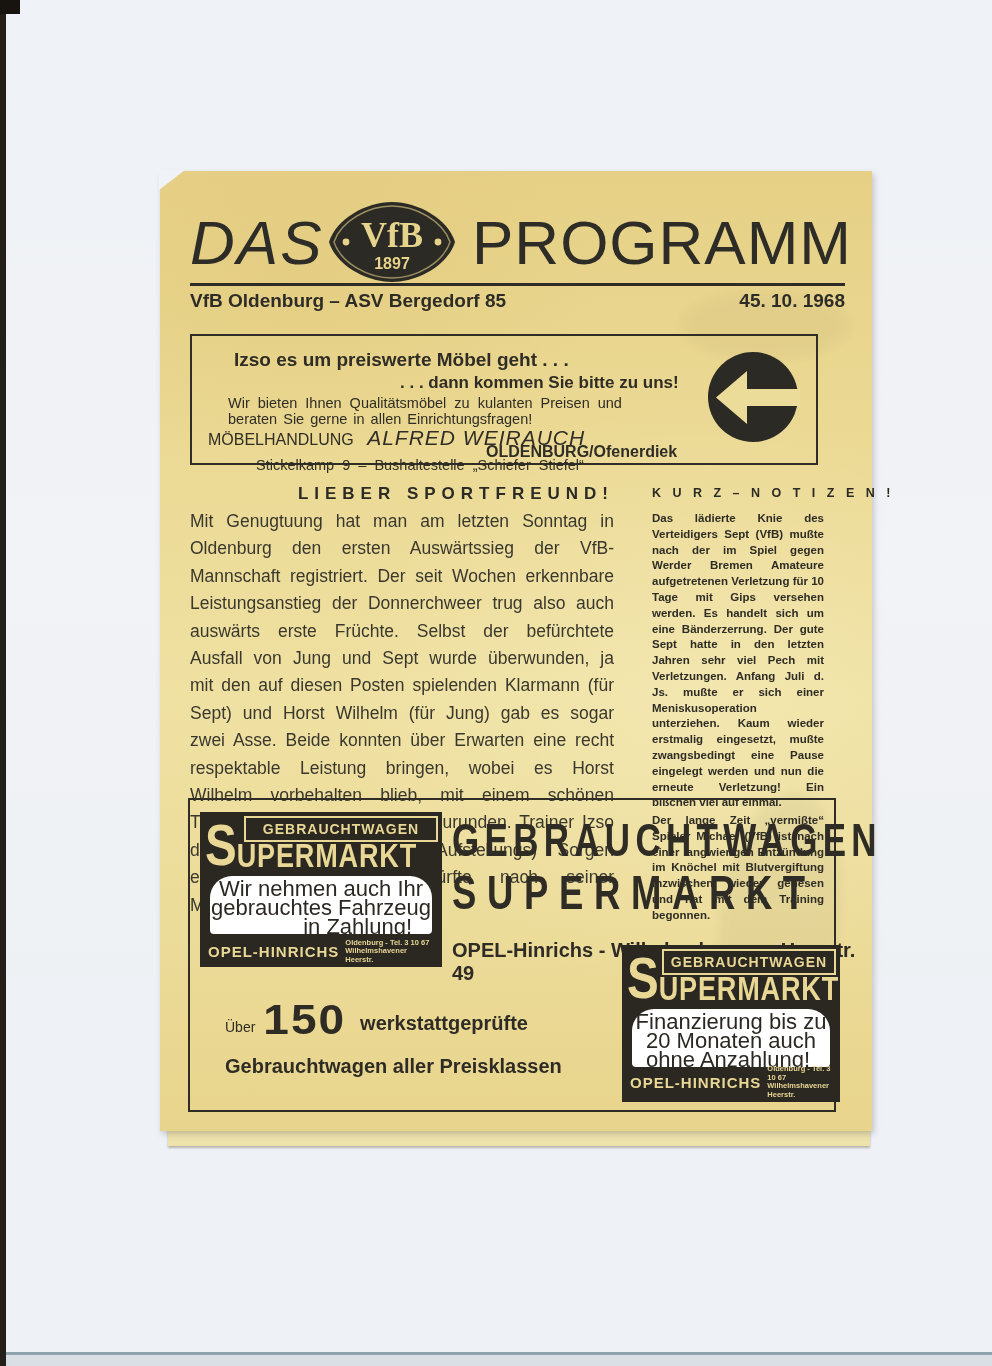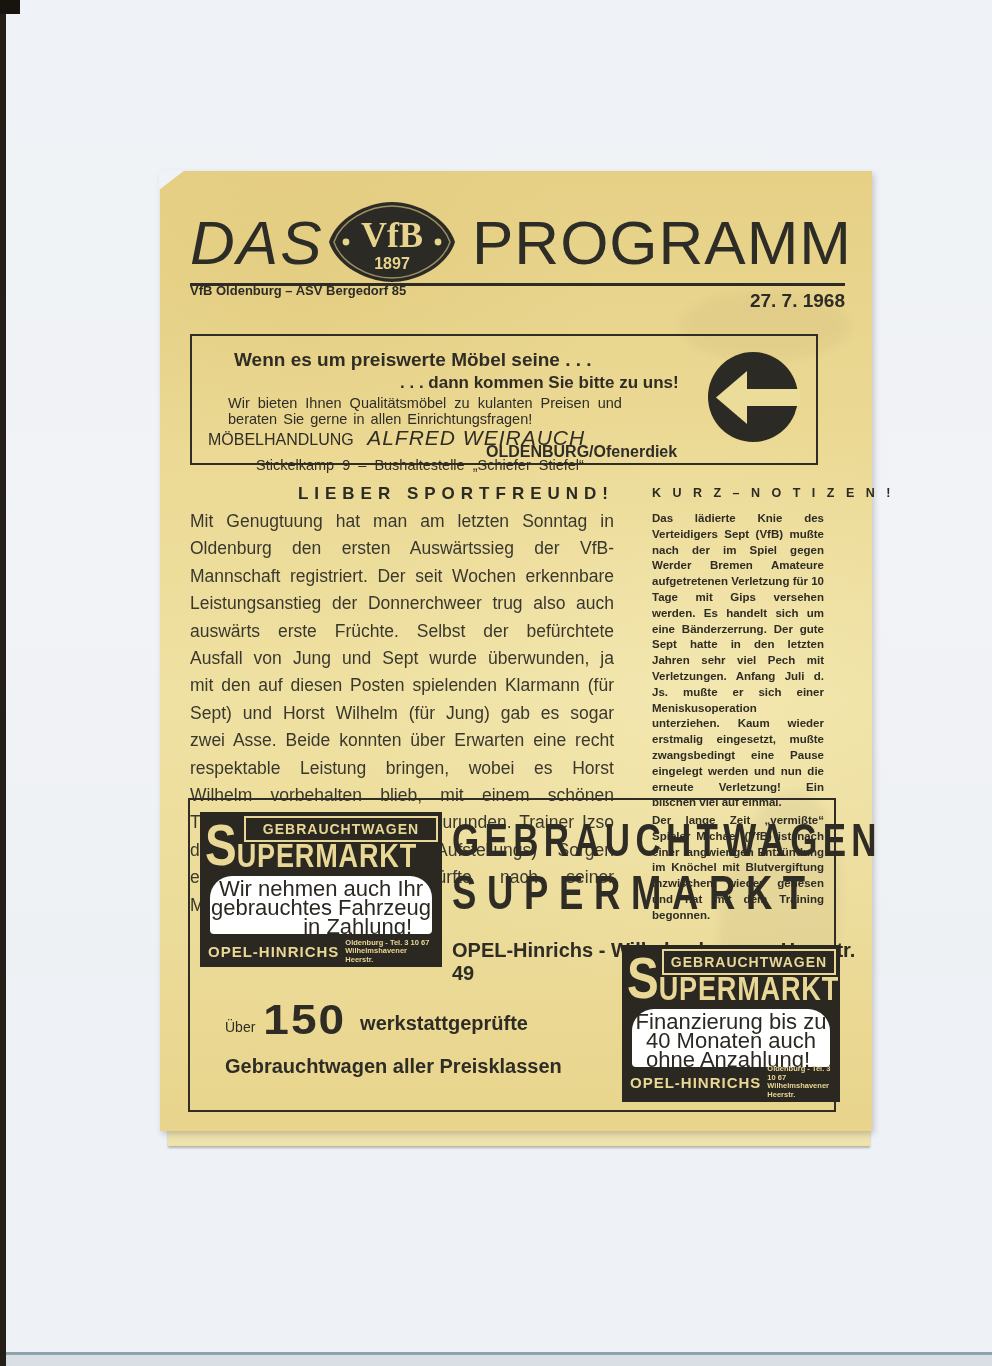--- a/index.html
+++ b/index.html
@@ -20,21 +20,21 @@
   .corner-cut{position:absolute;left:-1px;top:-1px;width:0;height:0;border-left:26px solid #eff2f6;border-bottom:20px solid transparent;}
   .ghost{position:absolute;background:#4a4430;opacity:.05;filter:blur(4px);border-radius:50%;}
   .g1{left:560px;top:620px;width:120px;height:260px;transform:rotate(8deg);}
   .g2{left:520px;top:120px;width:170px;height:70px;opacity:.04;}
 
   
   .mast-das{position:absolute;left:30px;top:36px;font-size:62px;font-style:italic;letter-spacing:2px;color:#2d2c27;}
   .mast-prog{position:absolute;left:312px;top:36px;font-size:62px;letter-spacing:1px;color:#2d2c27;}
   .logo{position:absolute;left:166px;top:28px;width:132px;height:86px;}
   .rule{position:absolute;left:30px;top:112px;width:655px;height:3px;background:#2d2c27;}
-  .match-teams{position:absolute;left:30px;top:112px;font-size:13px;font-weight:700;color:#2d2c27;}
+  .match-teams{position:absolute;left:30px;top:119px;font-size:19px;font-weight:700;color:#2d2c27;}
   .match-date{position:absolute;right:27px;top:119px;font-size:19px;font-weight:700;color:#2d2c27;}
 
   
   .moebel{position:absolute;left:30px;top:163px;width:624px;height:127px;border:2px solid #2f2d26;}
   .mo1{position:absolute;left:42px;top:13px;font-size:19px;font-weight:700;}
   .mo2{position:absolute;left:208px;top:37px;font-size:17px;font-weight:700;}
   .mo3{position:absolute;left:36px;top:59px;font-size:14.5px;word-spacing:4px;}
   .mo4{position:absolute;left:36px;top:75px;font-size:14.5px;word-spacing:2px;}
   .mo5{position:absolute;left:16px;top:90px;font-size:16px;font-weight:400;}
   .mo5 .big{font-size:21px;font-style:italic;letter-spacing:1px;}
@@ -100,24 +100,24 @@
       <path d="M66 3 C92 3 122 20 129 43 C122 66 92 83 66 83 C40 83 10 66 3 43 C10 20 40 3 66 3 Z" fill="#2c2a24"></path>
       <path d="M66 7 C90 7 117 22 124 43 C117 64 90 79 66 79 C42 79 15 64 8 43 C15 22 42 7 66 7 Z" fill="none" stroke="#e6d38c" stroke-width="1.5" opacity="0.6"></path>
       <circle cx="20" cy="43" r="3.4" fill="#e6d38c"></circle>
       <circle cx="112" cy="43" r="3.4" fill="#e6d38c"></circle>
       <text x="66" y="48" text-anchor="middle" font-family="Liberation Serif, serif" font-size="36" font-weight="bold" fill="#e6d38c">VfB</text>
       <text x="66" y="70" text-anchor="middle" font-family="Liberation Sans, sans-serif" font-size="16" font-weight="bold" fill="#e6d38c">1897</text>
     </svg>
     <div class="mast-prog">PROGRAMM</div>
     <div class="rule"></div>
     <div class="match-teams">VfB Oldenburg – ASV Bergedorf 85</div>
-    <div class="match-date">27. 7. 1968</div>
+    <div class="match-date">45. 10. 1968</div>
 
     <div class="moebel">
-      <div class="mo1">Wenn es um preiswerte Möbel seine . . .</div>
+      <div class="mo1">Izso es um preiswerte Möbel geht . . .</div>
       <div class="mo2">. . . dann kommen Sie bitte zu uns!</div>
       <div class="mo3">Wir bieten Ihnen Qualitätsmöbel zu kulanten Preisen und</div>
       <div class="mo4">beraten Sie gerne in allen Einrichtungsfragen!</div>
       <div class="mo5">
         <span>MÖBELHANDLUNG</span>&nbsp;&nbsp;
         <span class="big">ALFRED WEIRAUCH</span>
       </div>
       <div class="mo6">OLDENBURG/Ofenerdiek</div>
       <div class="mo7">Stickelkamp 9   –   Bushaltestelle „Schiefer Stiefel“</div>
       <svg class="arrow-icon" viewBox="0 0 94 94">
@@ -155,21 +155,21 @@
 
     <div class="big-gw">GEBRAUCHTWAGEN</div>
     <div class="big-smk">SUPERMARKT</div>
     <div class="big-addr">OPEL-Hinrichs - Wilhelmshavener Heerstr. 49</div>
 
     <div class="smk smk-right">
       <div class="gw-label">GEBRAUCHTWAGEN</div>
       <div class="smk-word"><span class="smk-s">S</span><span class="smk-rest">UPERMARKT</span></div>
       <div class="smk-panel">
         <div>Finanzierung bis zu</div>
-        <div>40 Monaten auch</div>
+        <div>20 Monaten auch</div>
         <div class="last">ohne Anzahlung!</div>
       </div>
       <div class="smk-bottom">
         <div class="oh-name">OPEL-HINRICHS</div>
         <div class="oh-addr">
           <div>Oldenburg  -  Tel. 3 10 67</div>
           <div>Wilhelmshavener Heerstr.</div>
         </div>
       </div>
     </div>

